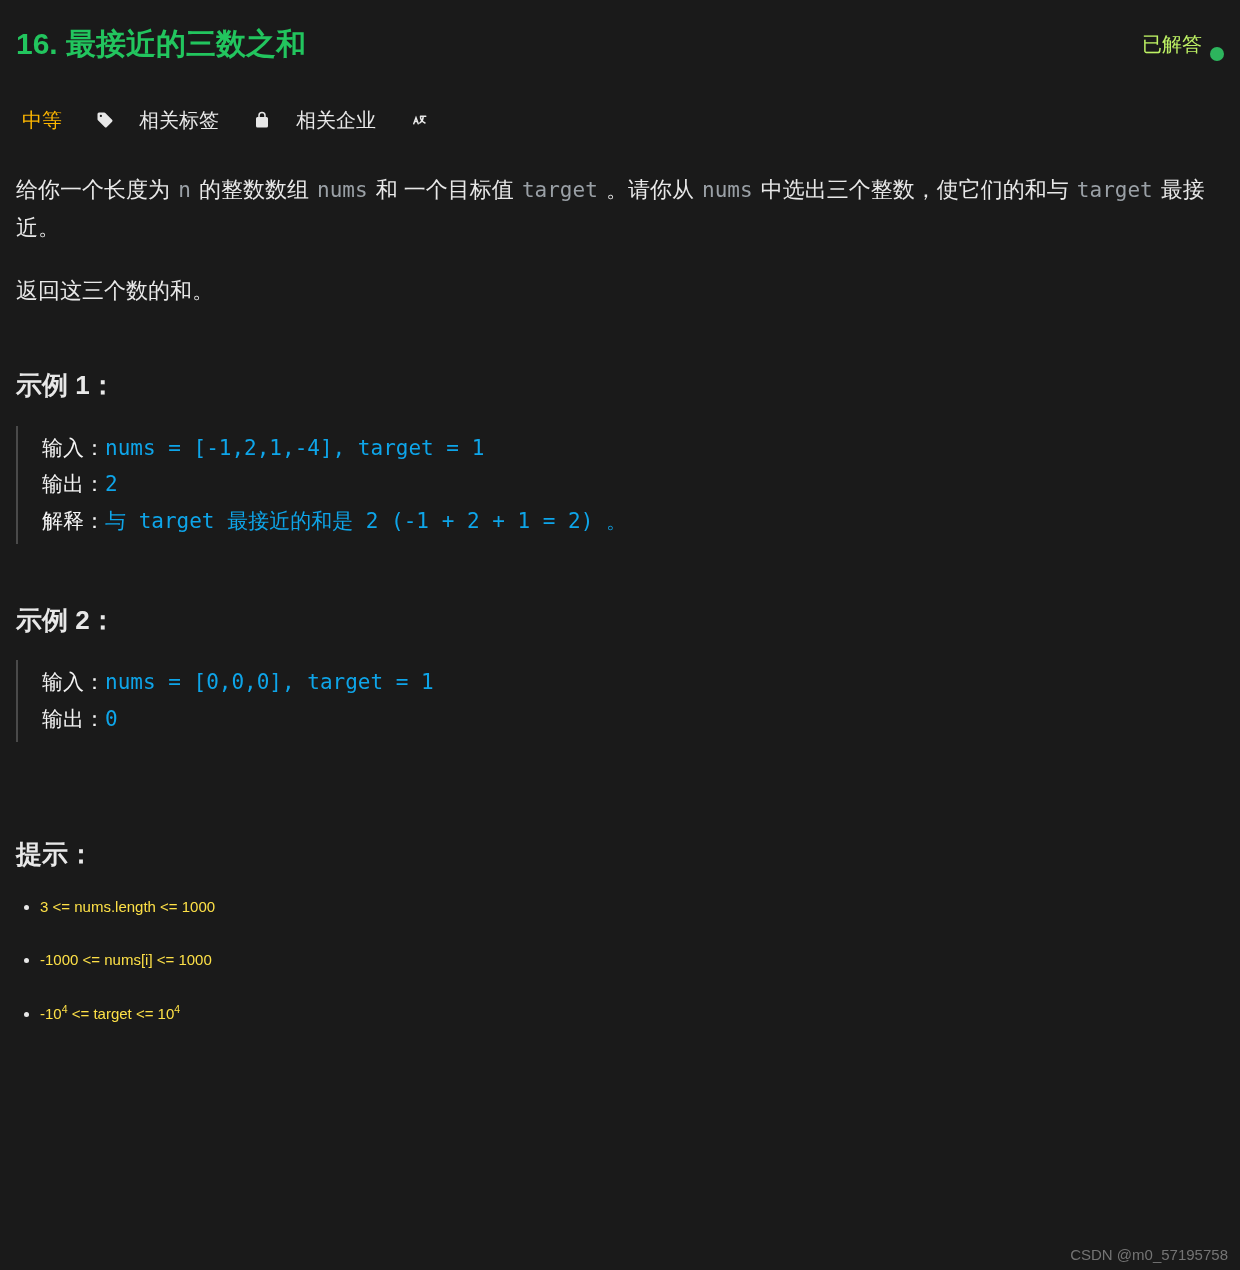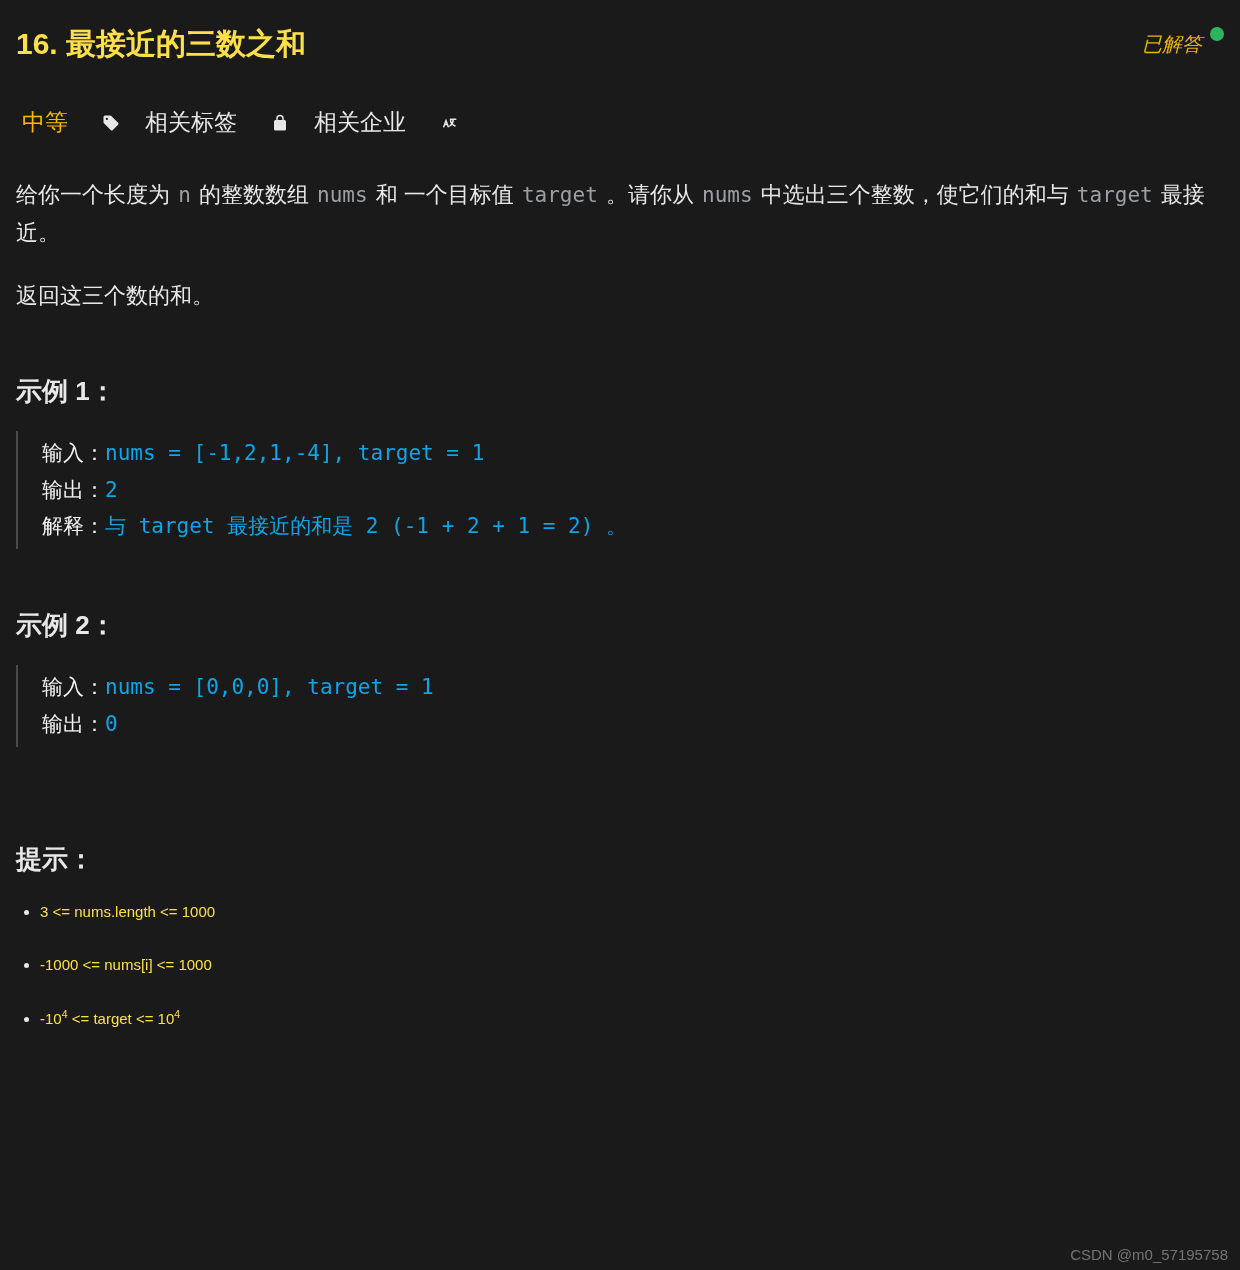--- a/index.html
+++ b/index.html
@@ -16,41 +16,40 @@
   }
   .header-row {
     display: flex;
     justify-content: space-between;
     align-items: center;
     margin-bottom: 28px;
   }
   .title {
     font-size: 30px;
     font-weight: 700;
-    color: #fde047;
+    color: #22c55e;
   }
   .status {
     display: flex;
-    align-items: flex-start;
+    align-items: flex-end;
     gap: 8px;
-    color: #eab308;
+    color: #bef264;
     font-size: 20px;
-    font-style: italic;
   }
   .status-dot {
     width: 14px; height: 14px;
     border-radius: 50%;
     background: #2db55d;
   }
   .meta-row {
     display: flex;
     align-items: center;
     gap: 34px;
     padding: 6px 0 26px 6px;
-    font-size: 23px;
+    font-size: 20px;
   }
   .difficulty { color: #ffb800; font-weight: 500; }
   .meta-item {
     display: flex; align-items: center; gap: 25px;
     color: #e8e8e8; cursor: pointer;
   }
   .meta-item svg { width: 18px; height: 18px; fill: #e8e8e8; }
   .content { padding-top: 8px; }
   .para { margin-bottom: 26px; color: #e8e8e8; font-size: 22px; }
   code.inline {

